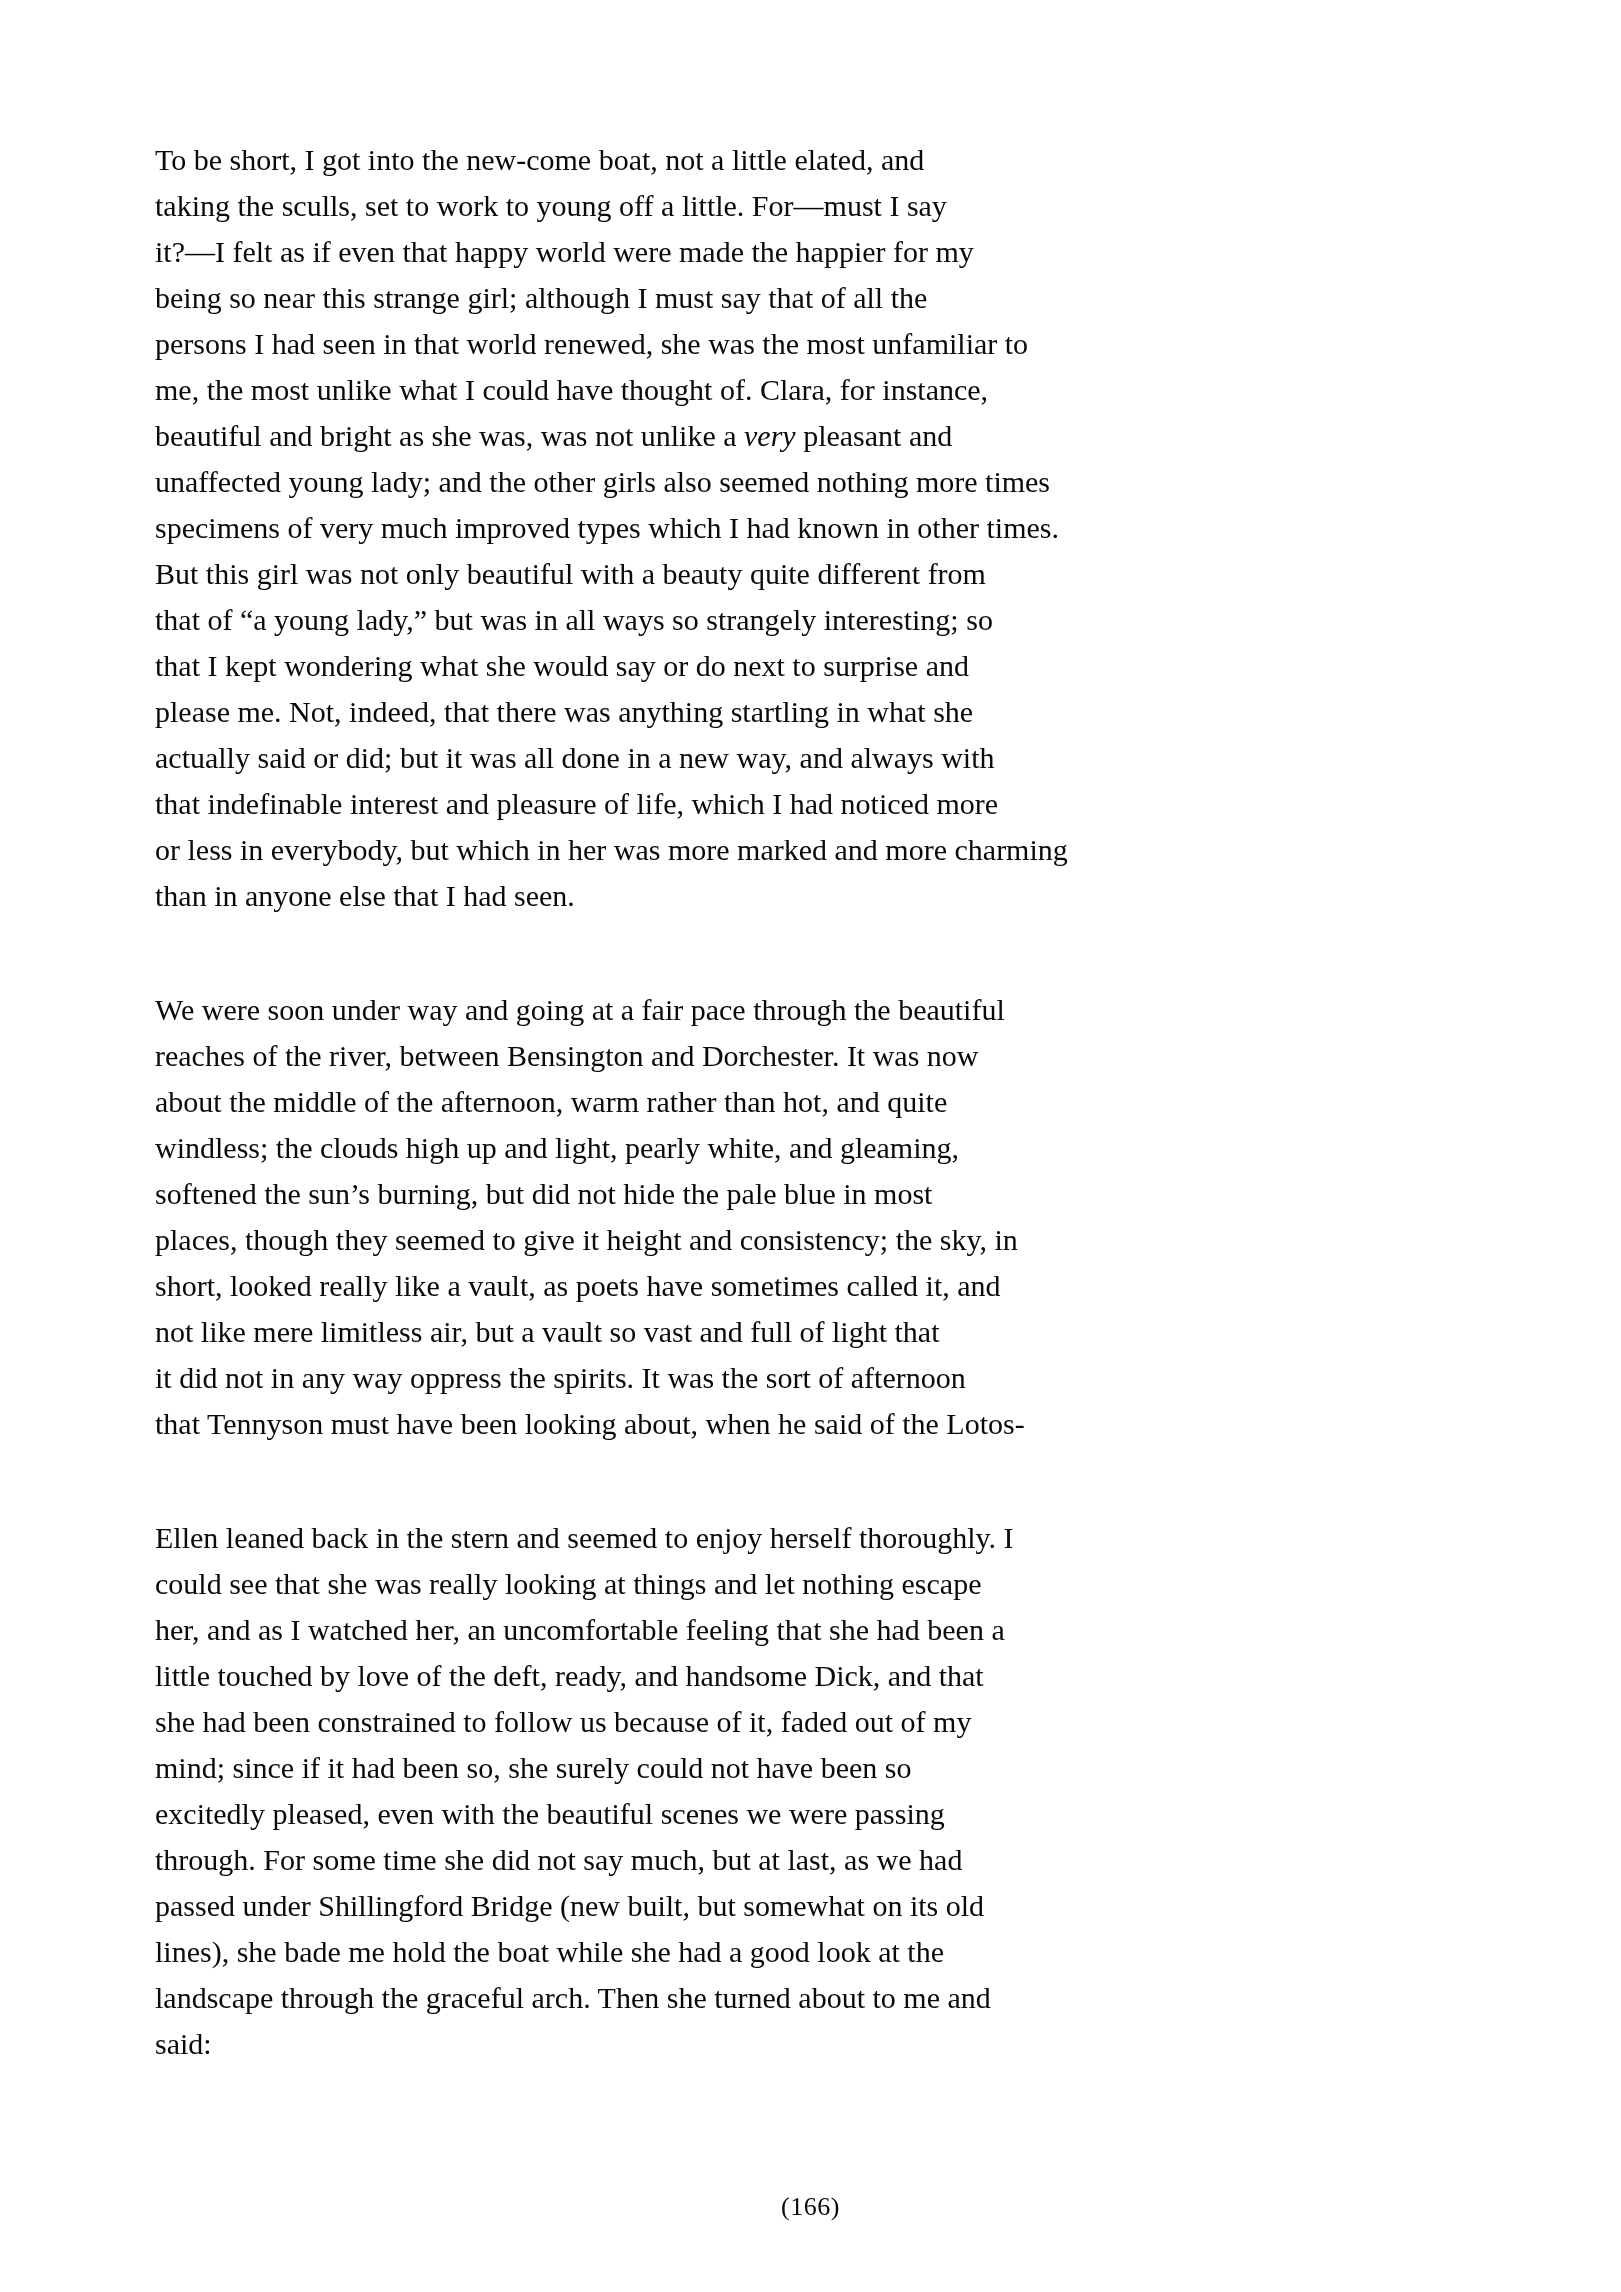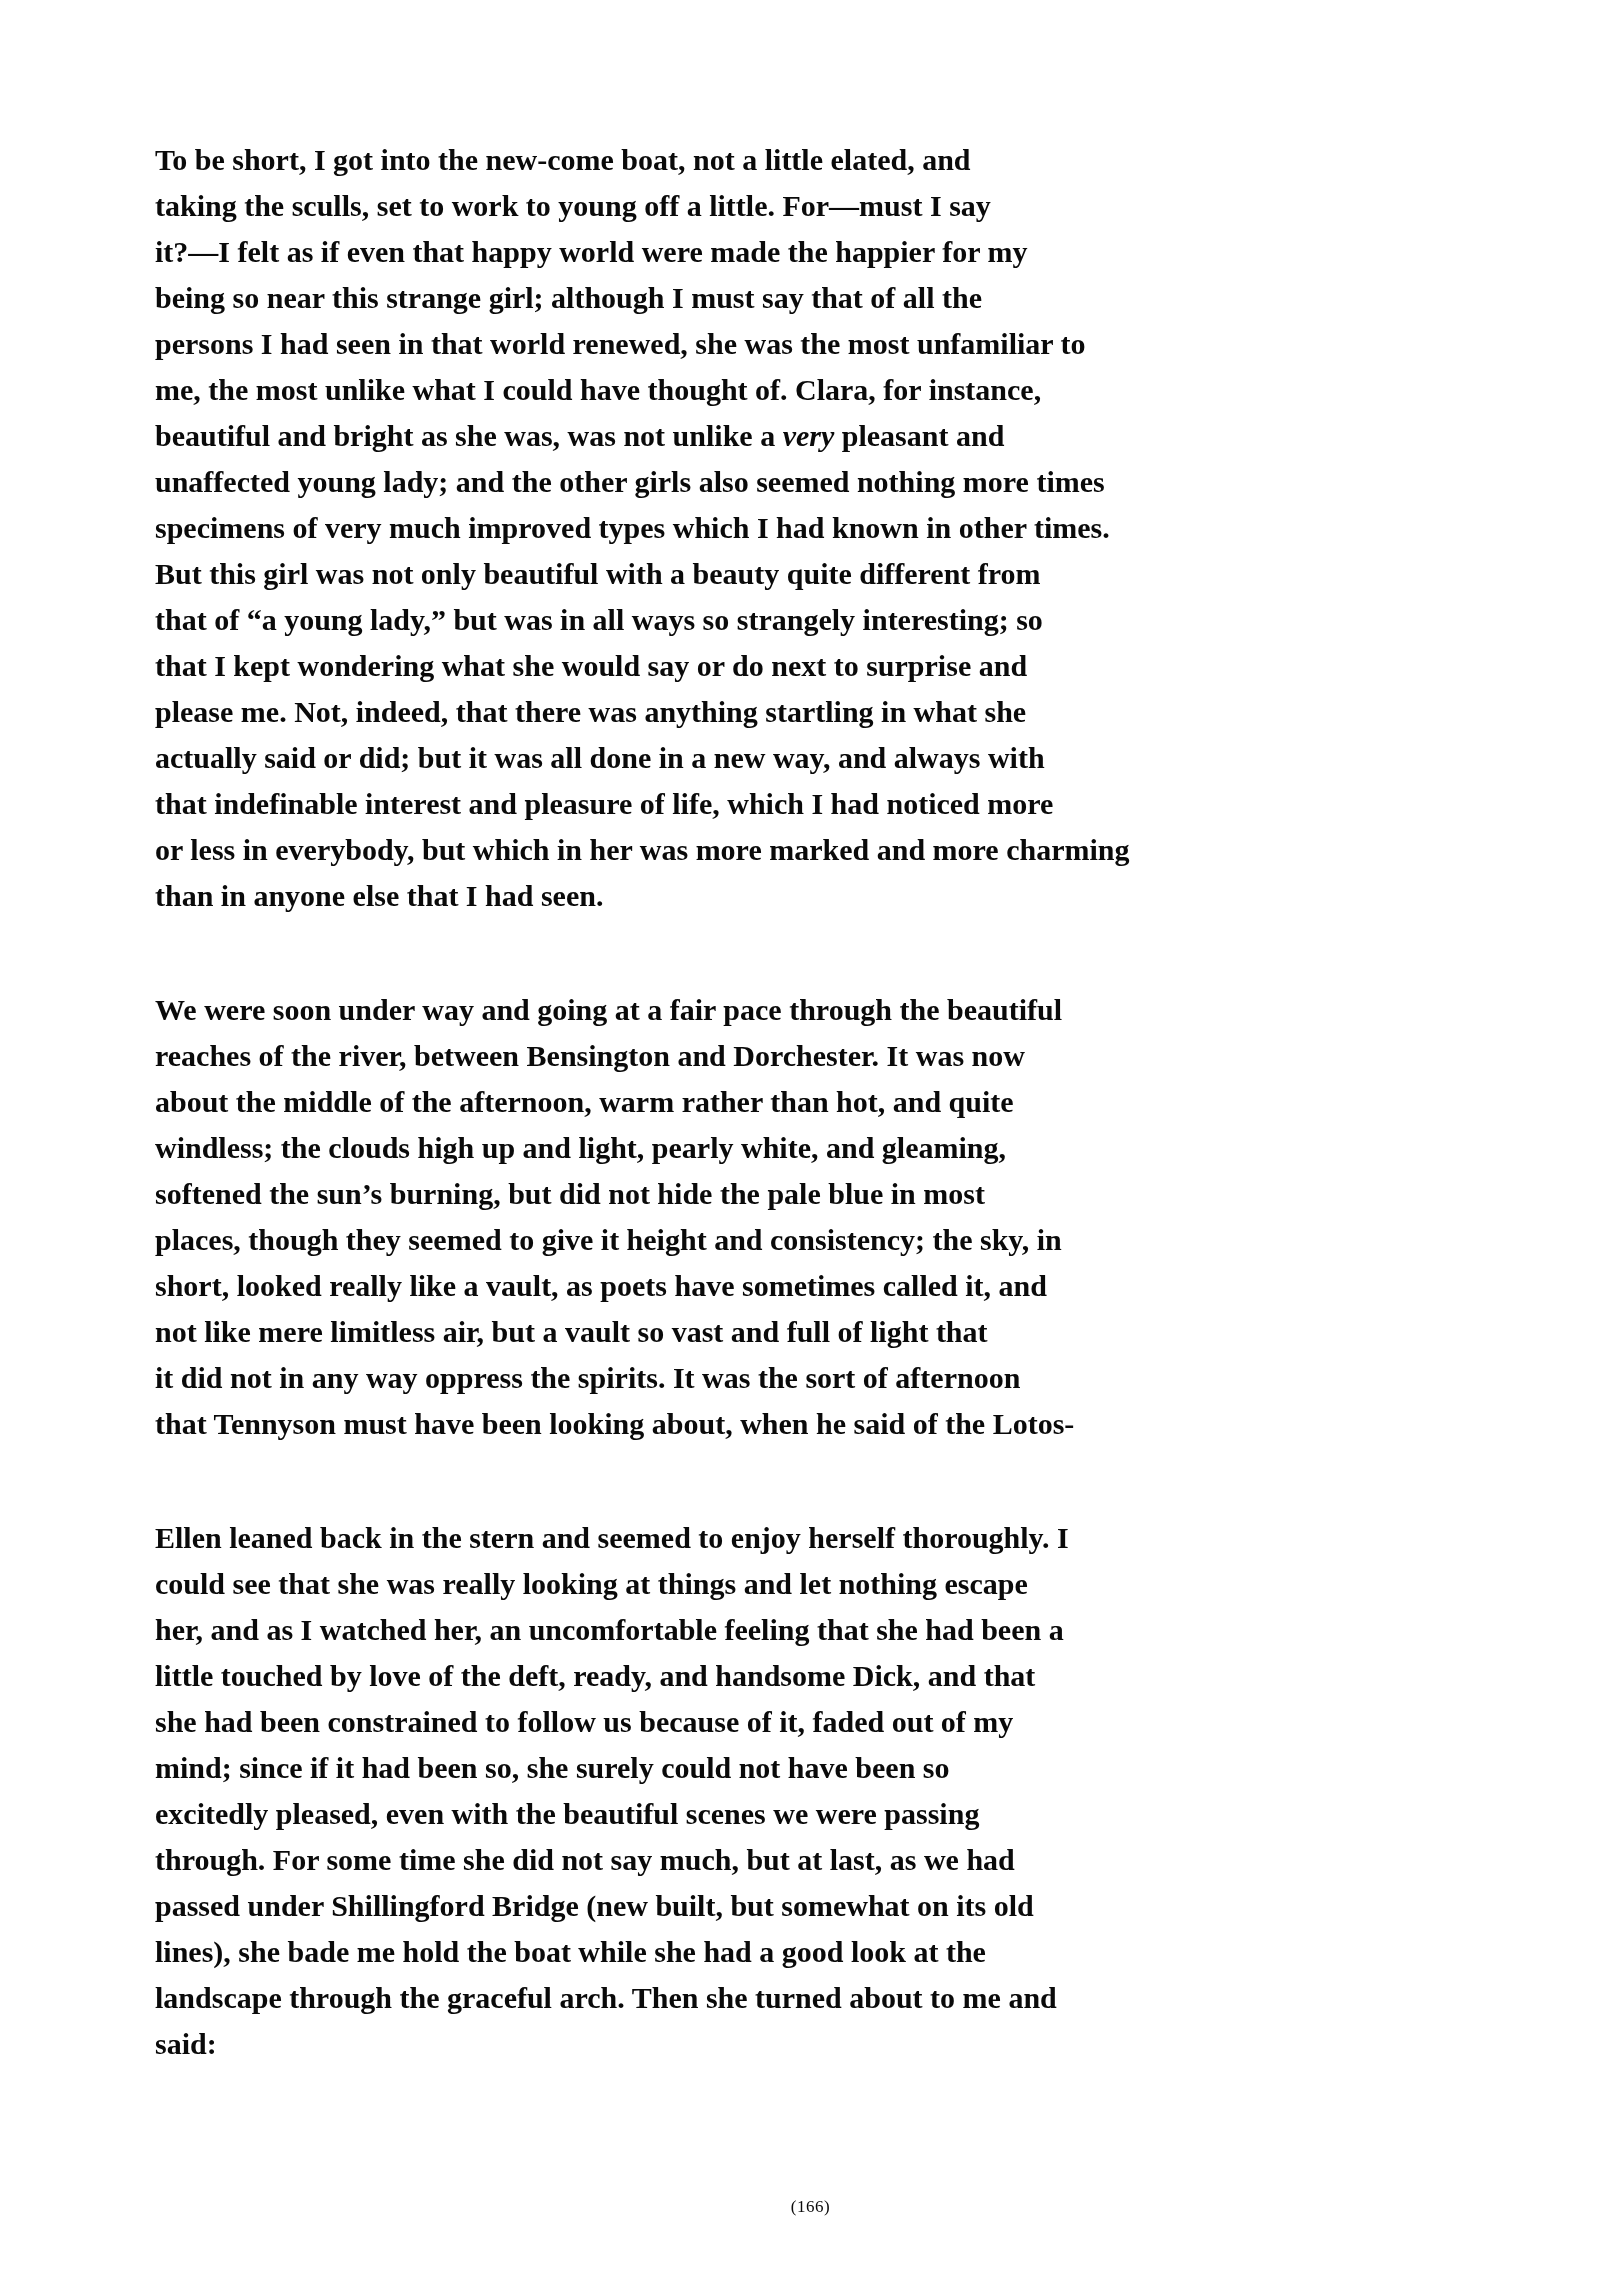--- a/index.html
+++ b/index.html
@@ -15,33 +15,33 @@
     overflow: hidden;
     font-family: "Liberation Serif", "DejaVu Serif", serif;
     color: #0a0a0a;
   }
   .text-block {
     position: absolute;
     left: 155px;
     top: 137px;
     font-size: 30px;
     line-height: 46px;
-    font-weight: 700;
+    font-weight: 400;
   }
   .para { margin: 0; }
   .para + .para { margin-top: 68px; }
   .line { white-space: pre; }
   .em { font-style: italic; }
   .page-number {
     position: absolute;
     left: 0;
     right: 0;
     top: 2192px;
     text-align: center;
-    font-size: 17px;
+    font-size: 26px;
     line-height: 29px;
     letter-spacing: 0.5px;
   }
 </style>
 </head>
 <body>
 
 <div class="book-page">
   <div class="text-block">
 

